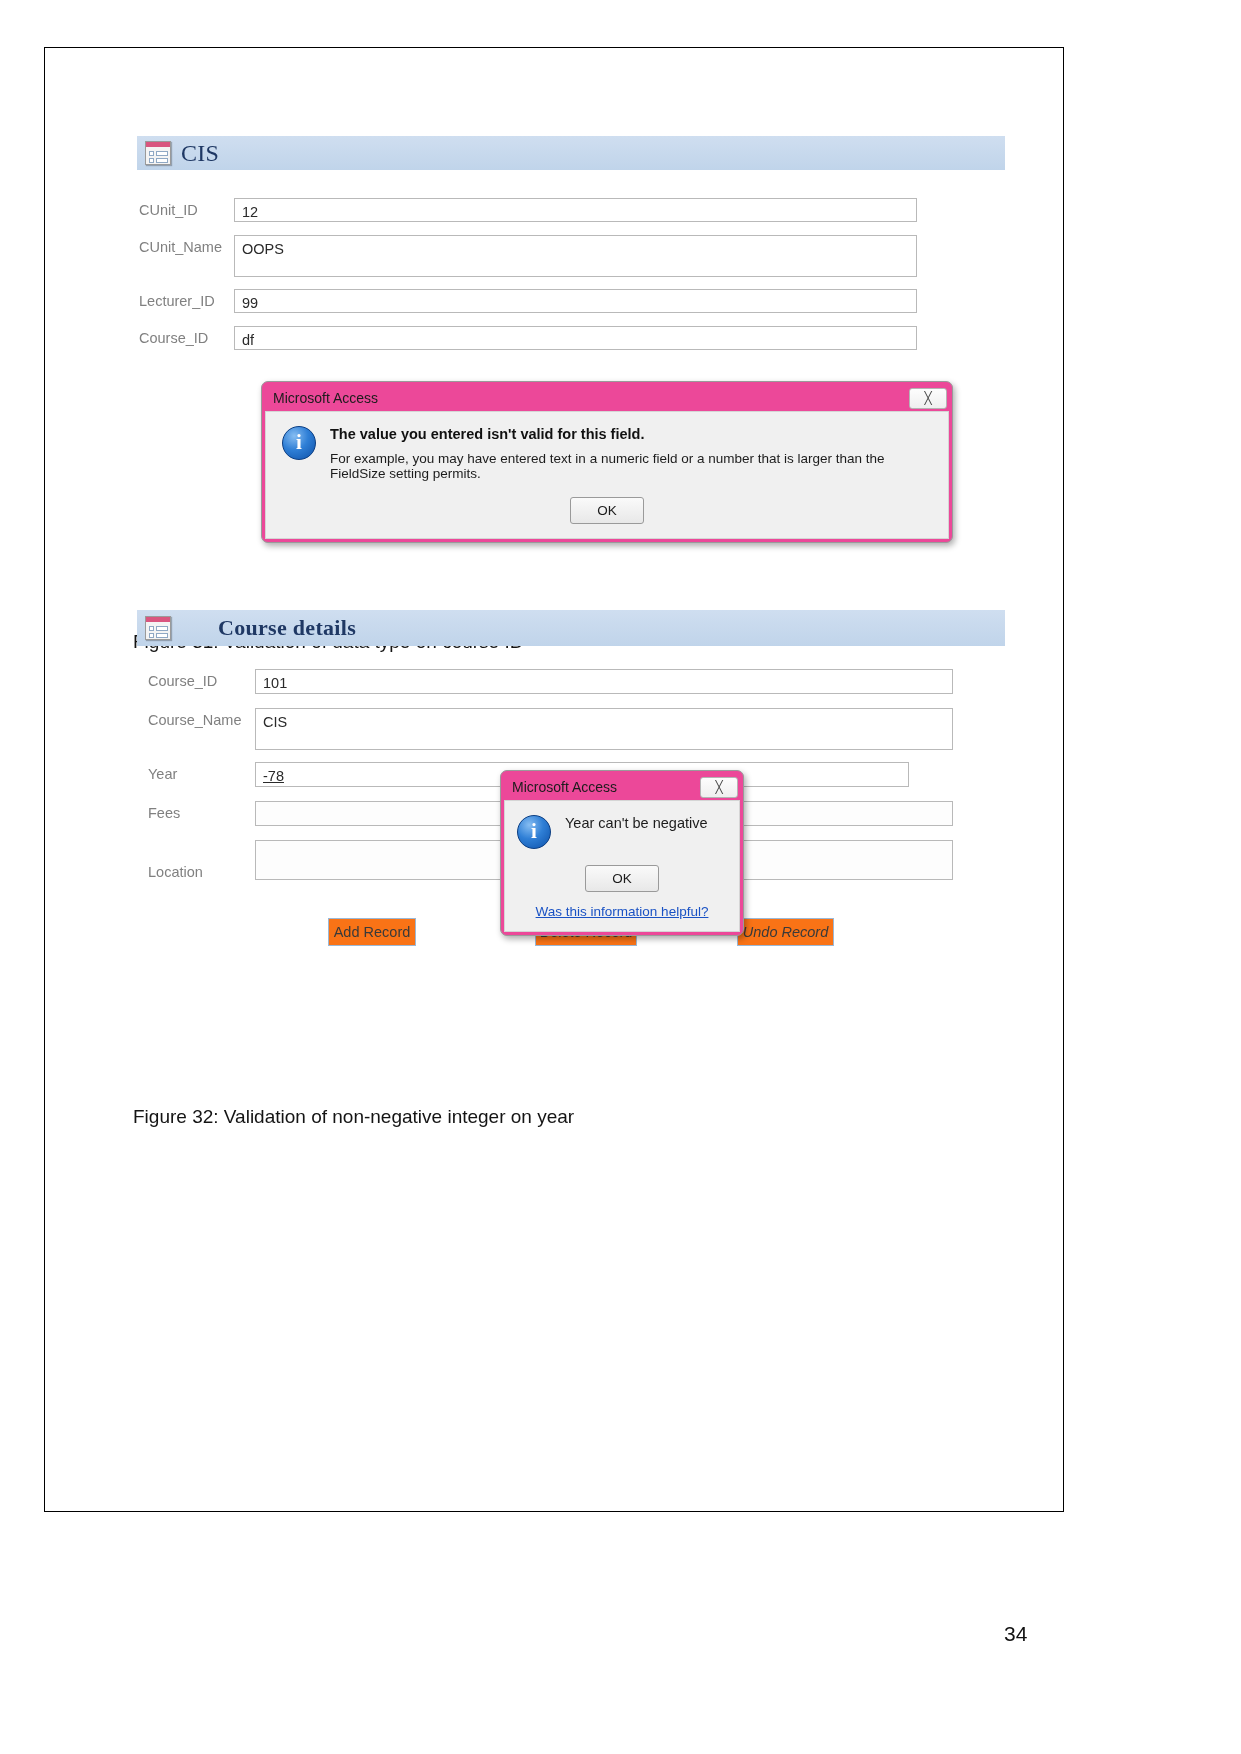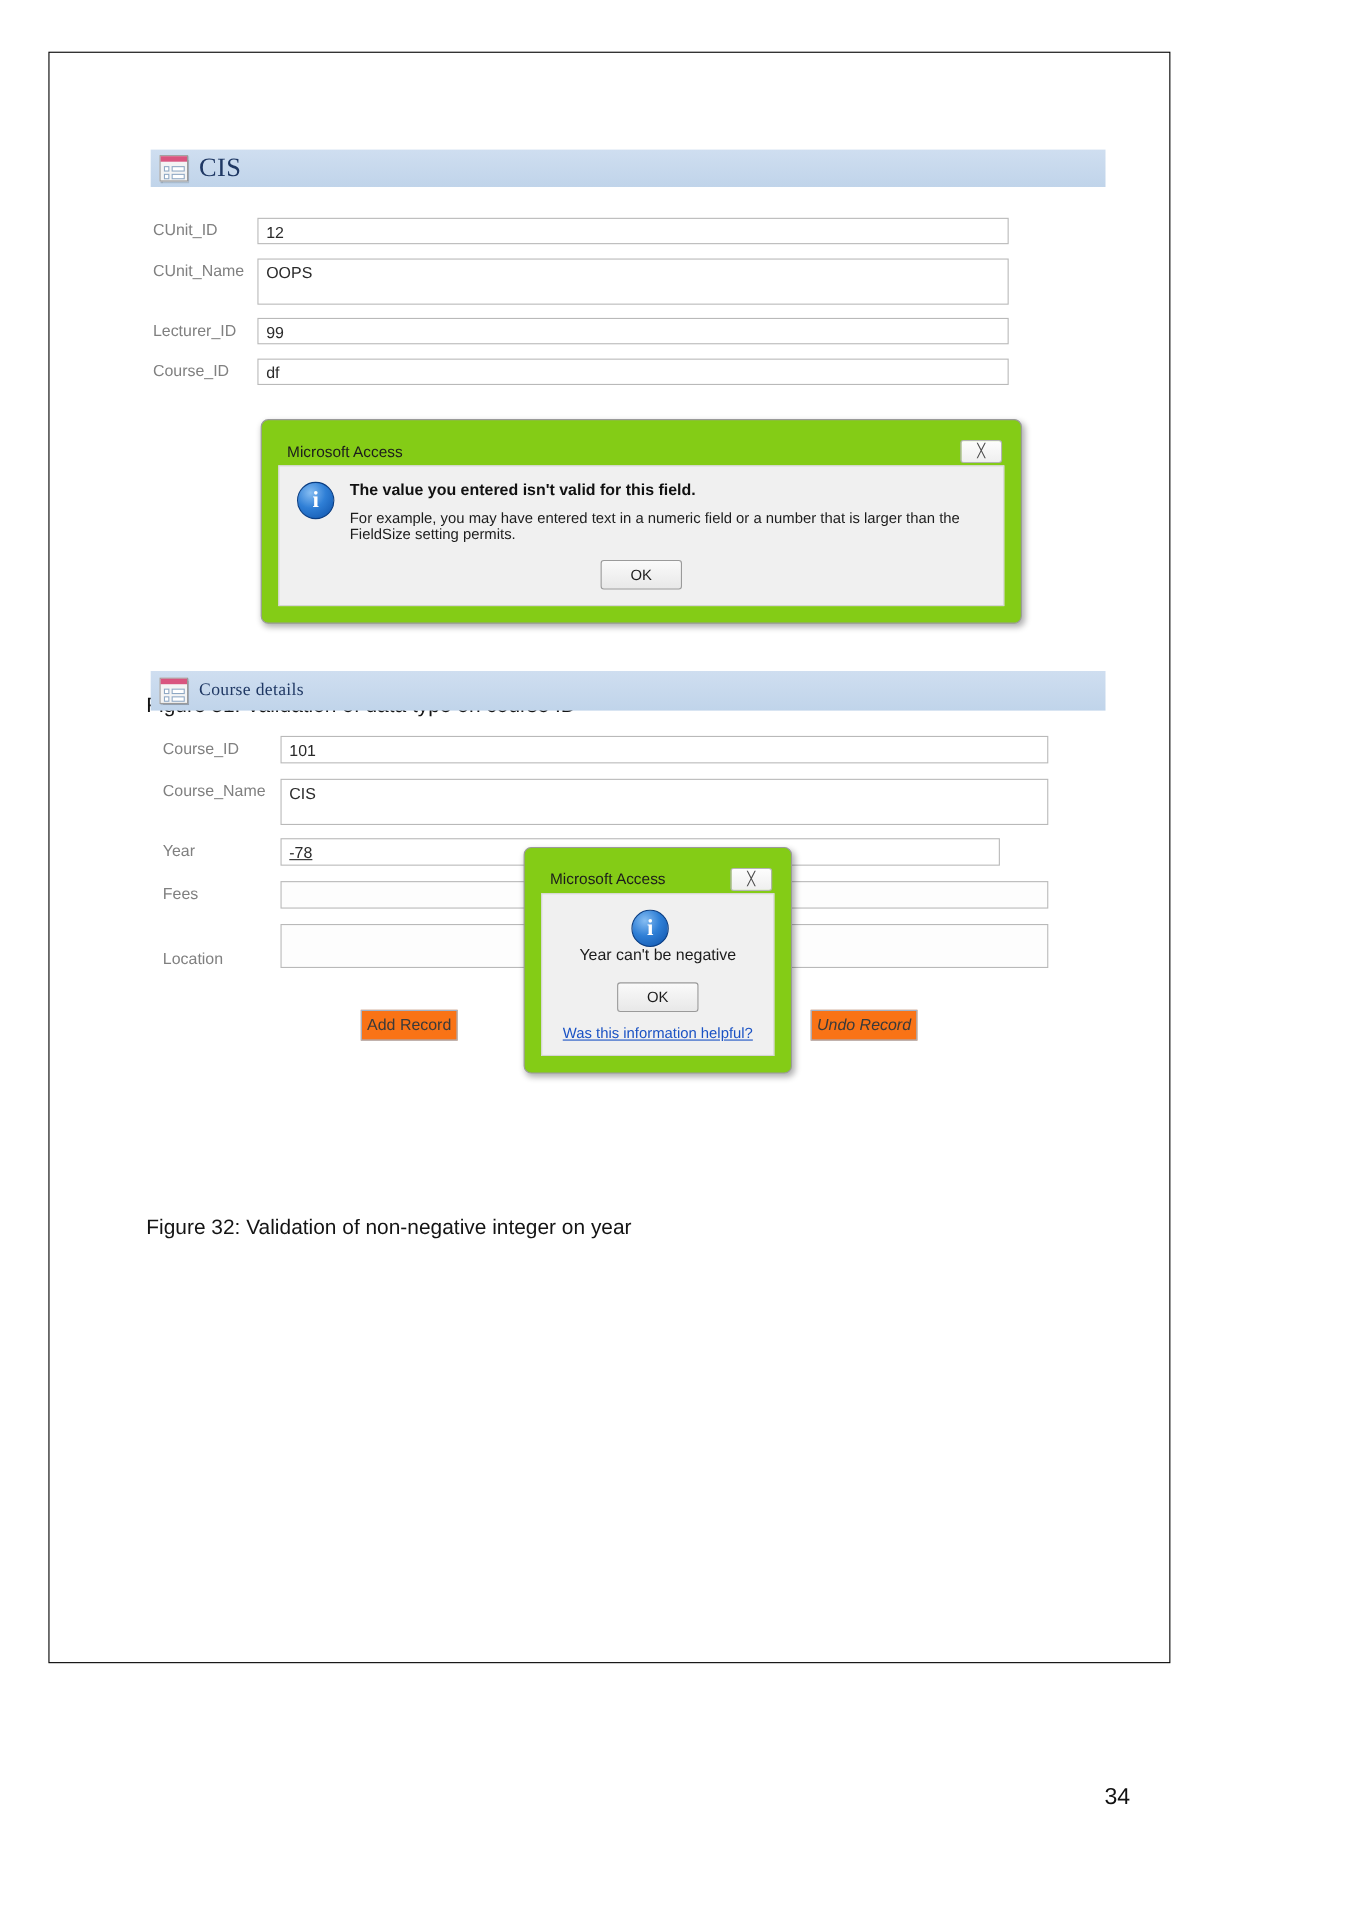--- a/index.html
+++ b/index.html
@@ -60,21 +60,21 @@
   .form-icon .bar.b2 { left: 10px; top: 9px; width: 12px; }
   .form-icon .bar.b3 { left: 3px; top: 16px; width: 5px; }
   .form-icon .bar.b4 { left: 10px; top: 16px; width: 12px; }
 
   .form-title {
     font-family: "Liberation Serif", serif;
     color: #1f3864;
     font-size: 24px;
     letter-spacing: .3px;
   }
-  .form-title.big { font-size: 16px; font-weight: 400; }
+  .form-title.big { font-size: 22px; font-weight: 700; margin-left: 37px; }
 
   .field-row {
     position: absolute;
     display: flex;
     align-items: flex-start;
   }
   .field-label {
     color: #808080;
     font-size: 14.5px;
     text-align: left;
@@ -99,25 +99,26 @@
     border: 1px solid #9bb8d6;
     color: #3a3a3a;
     font-size: 14.5px;
     padding: 5px 2px;
     text-align: center;
   }
 
   
   .dlg {
     position: absolute;
-    background: #84cc16;
+    background: #ec4899;
     border: 1px solid #9a9a9a;
     border-radius: 7px;
     box-shadow: 2px 3px 6px rgba(0,0,0,0.32);
-    padding: 15px;
+    padding: 3px;
+    margin-left: 24px;
   }
   .dlg-titlebar {
     height: 26px;
     display: flex;
     align-items: center;
     justify-content: space-between;
     padding: 0 2px 0 8px;
     background: transparent;
   }
   .dlg-title {
@@ -305,21 +306,21 @@
   <div class="rec-btn" style="left:328px; top:918px; width:88px;">Add Record</div>
   <div class="rec-btn" style="left:535px; top:918px; width:102px;">Delete Record</div>
   <div class="rec-btn" style="left:737px; top:918px; width:97px;font-style:italic;">Undo Record</div>
 
   <div class="dlg" style="left:476px; top:770px; width:244px;">
     <div class="dlg-titlebar">
       <span class="dlg-title">Microsoft Access</span>
       <span class="dlg-close">╳</span>
     </div>
     <div class="dlg-body" style="padding:14px 12px 12px 12px;">
-      <div class="dlg-row" style="align-items:center;flex-direction:column;">
+      <div class="dlg-row" style="">
         <span class="info-icon"></span>
         <div class="dlg-text-plain" style="padding-top:0;">Year can't be negative</div>
       </div>
       <div class="dlg-ok">OK</div>
       <a class="dlg-link">Was this information helpful?</a>
     </div>
   </div>
 
   <div class="caption" style="left:133px; top:1106px;">Figure 32: Validation of non-negative integer on year</div>
 

